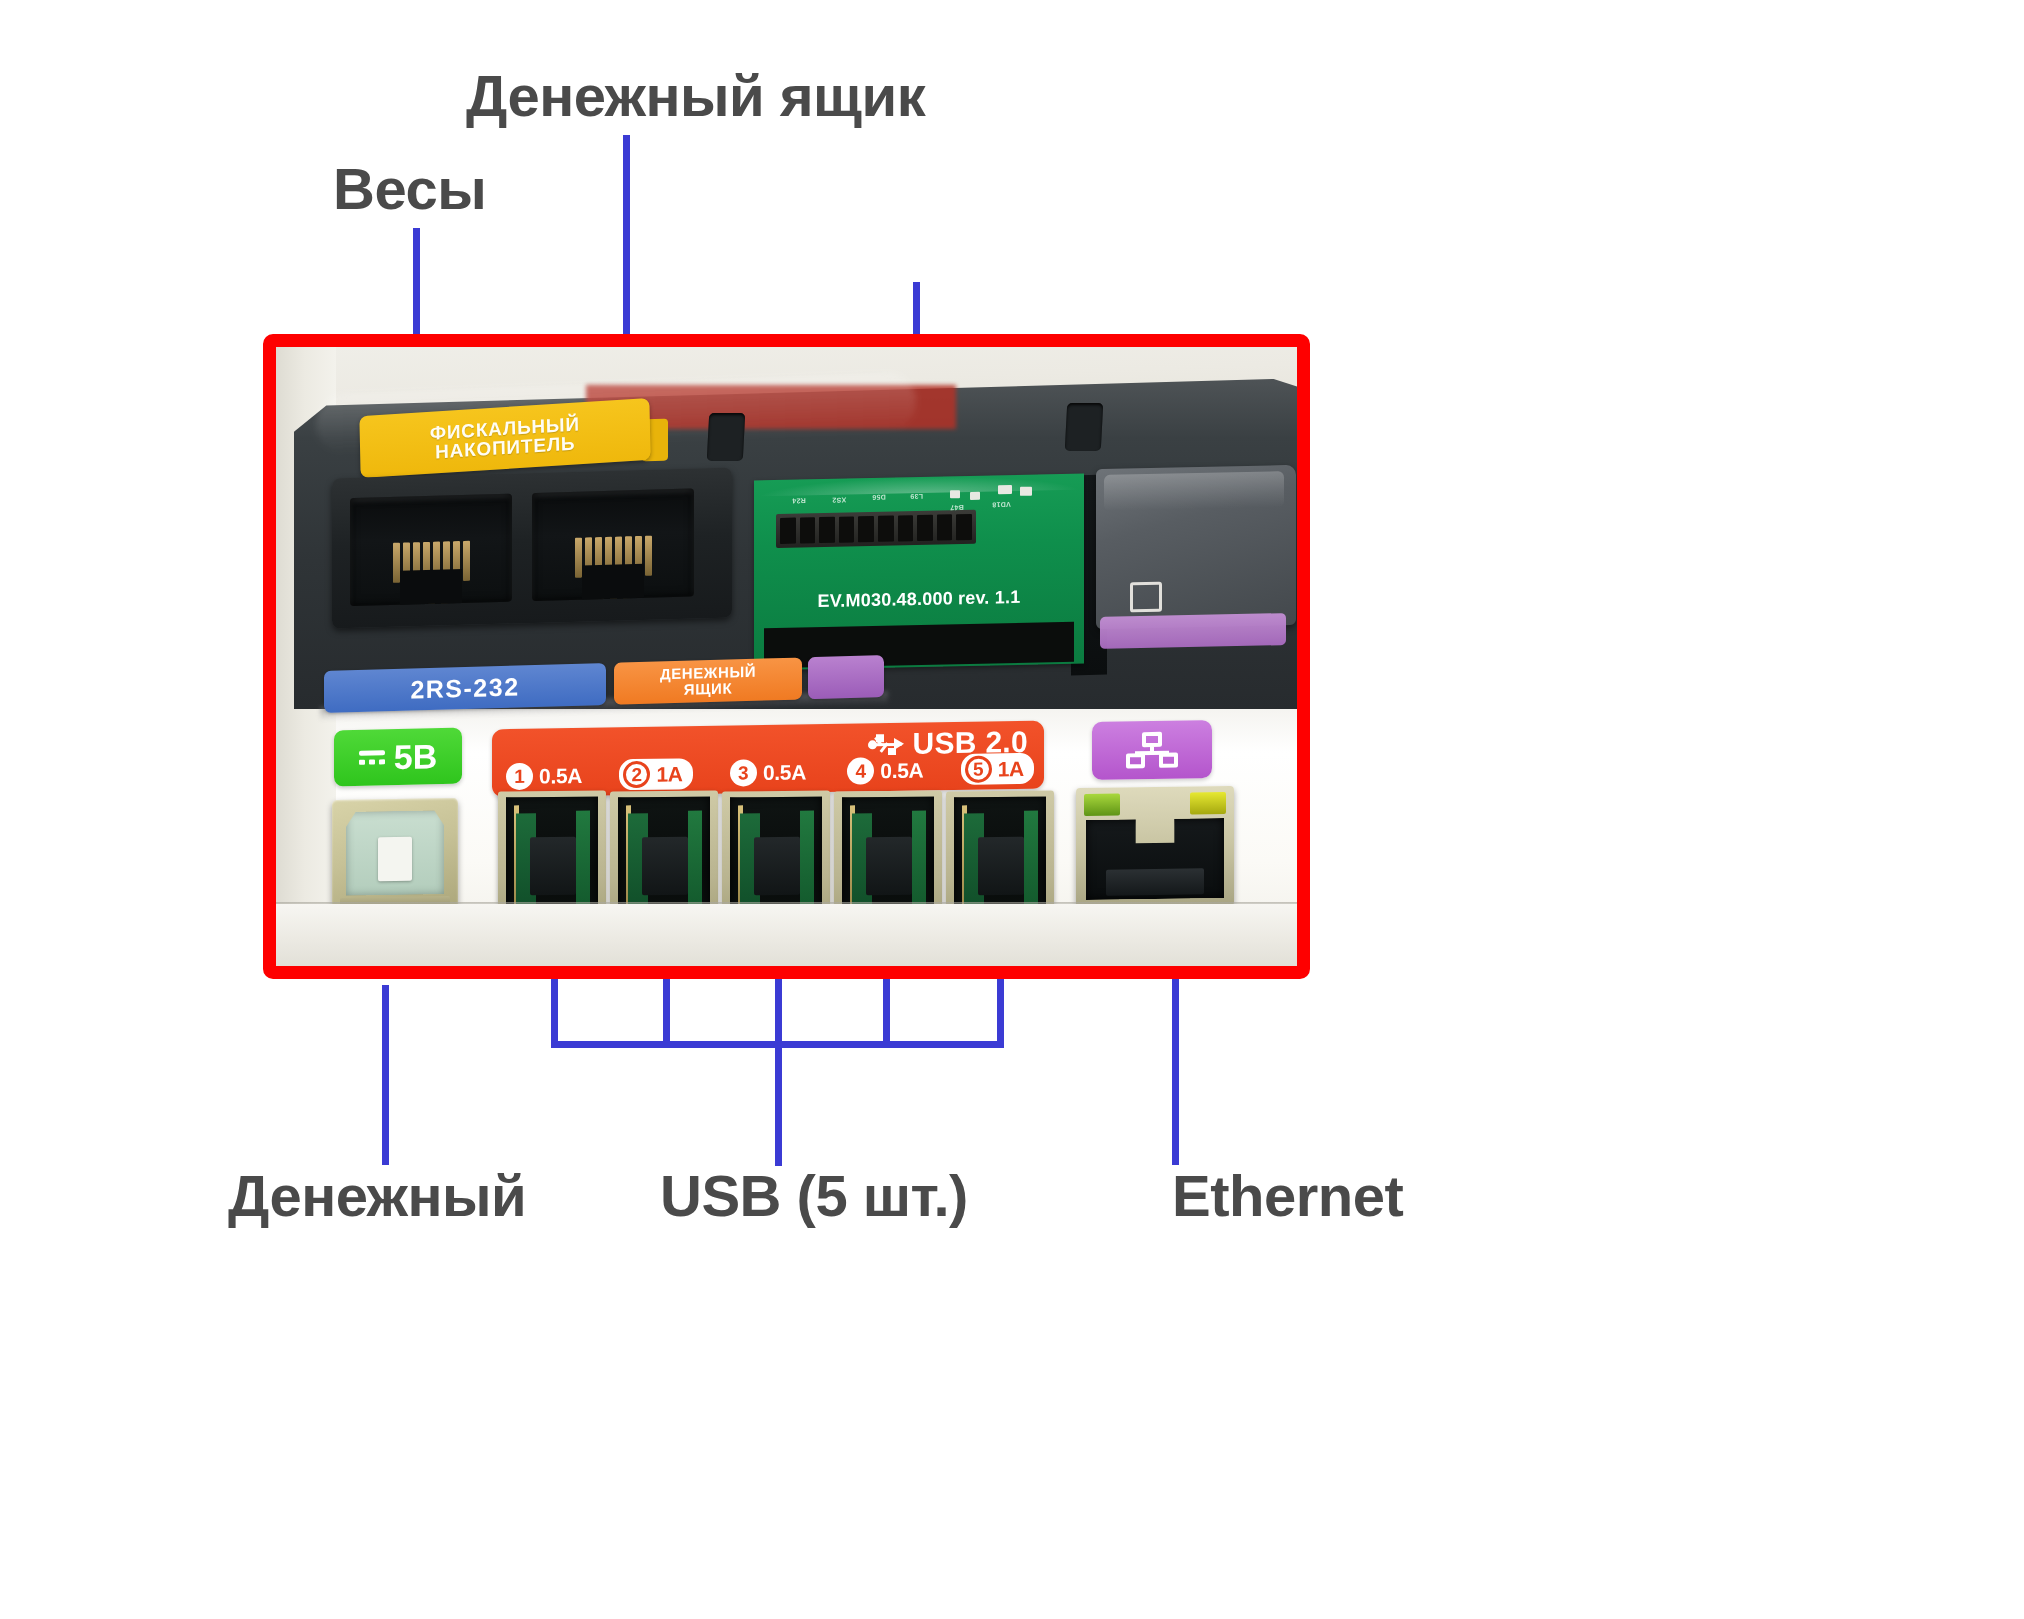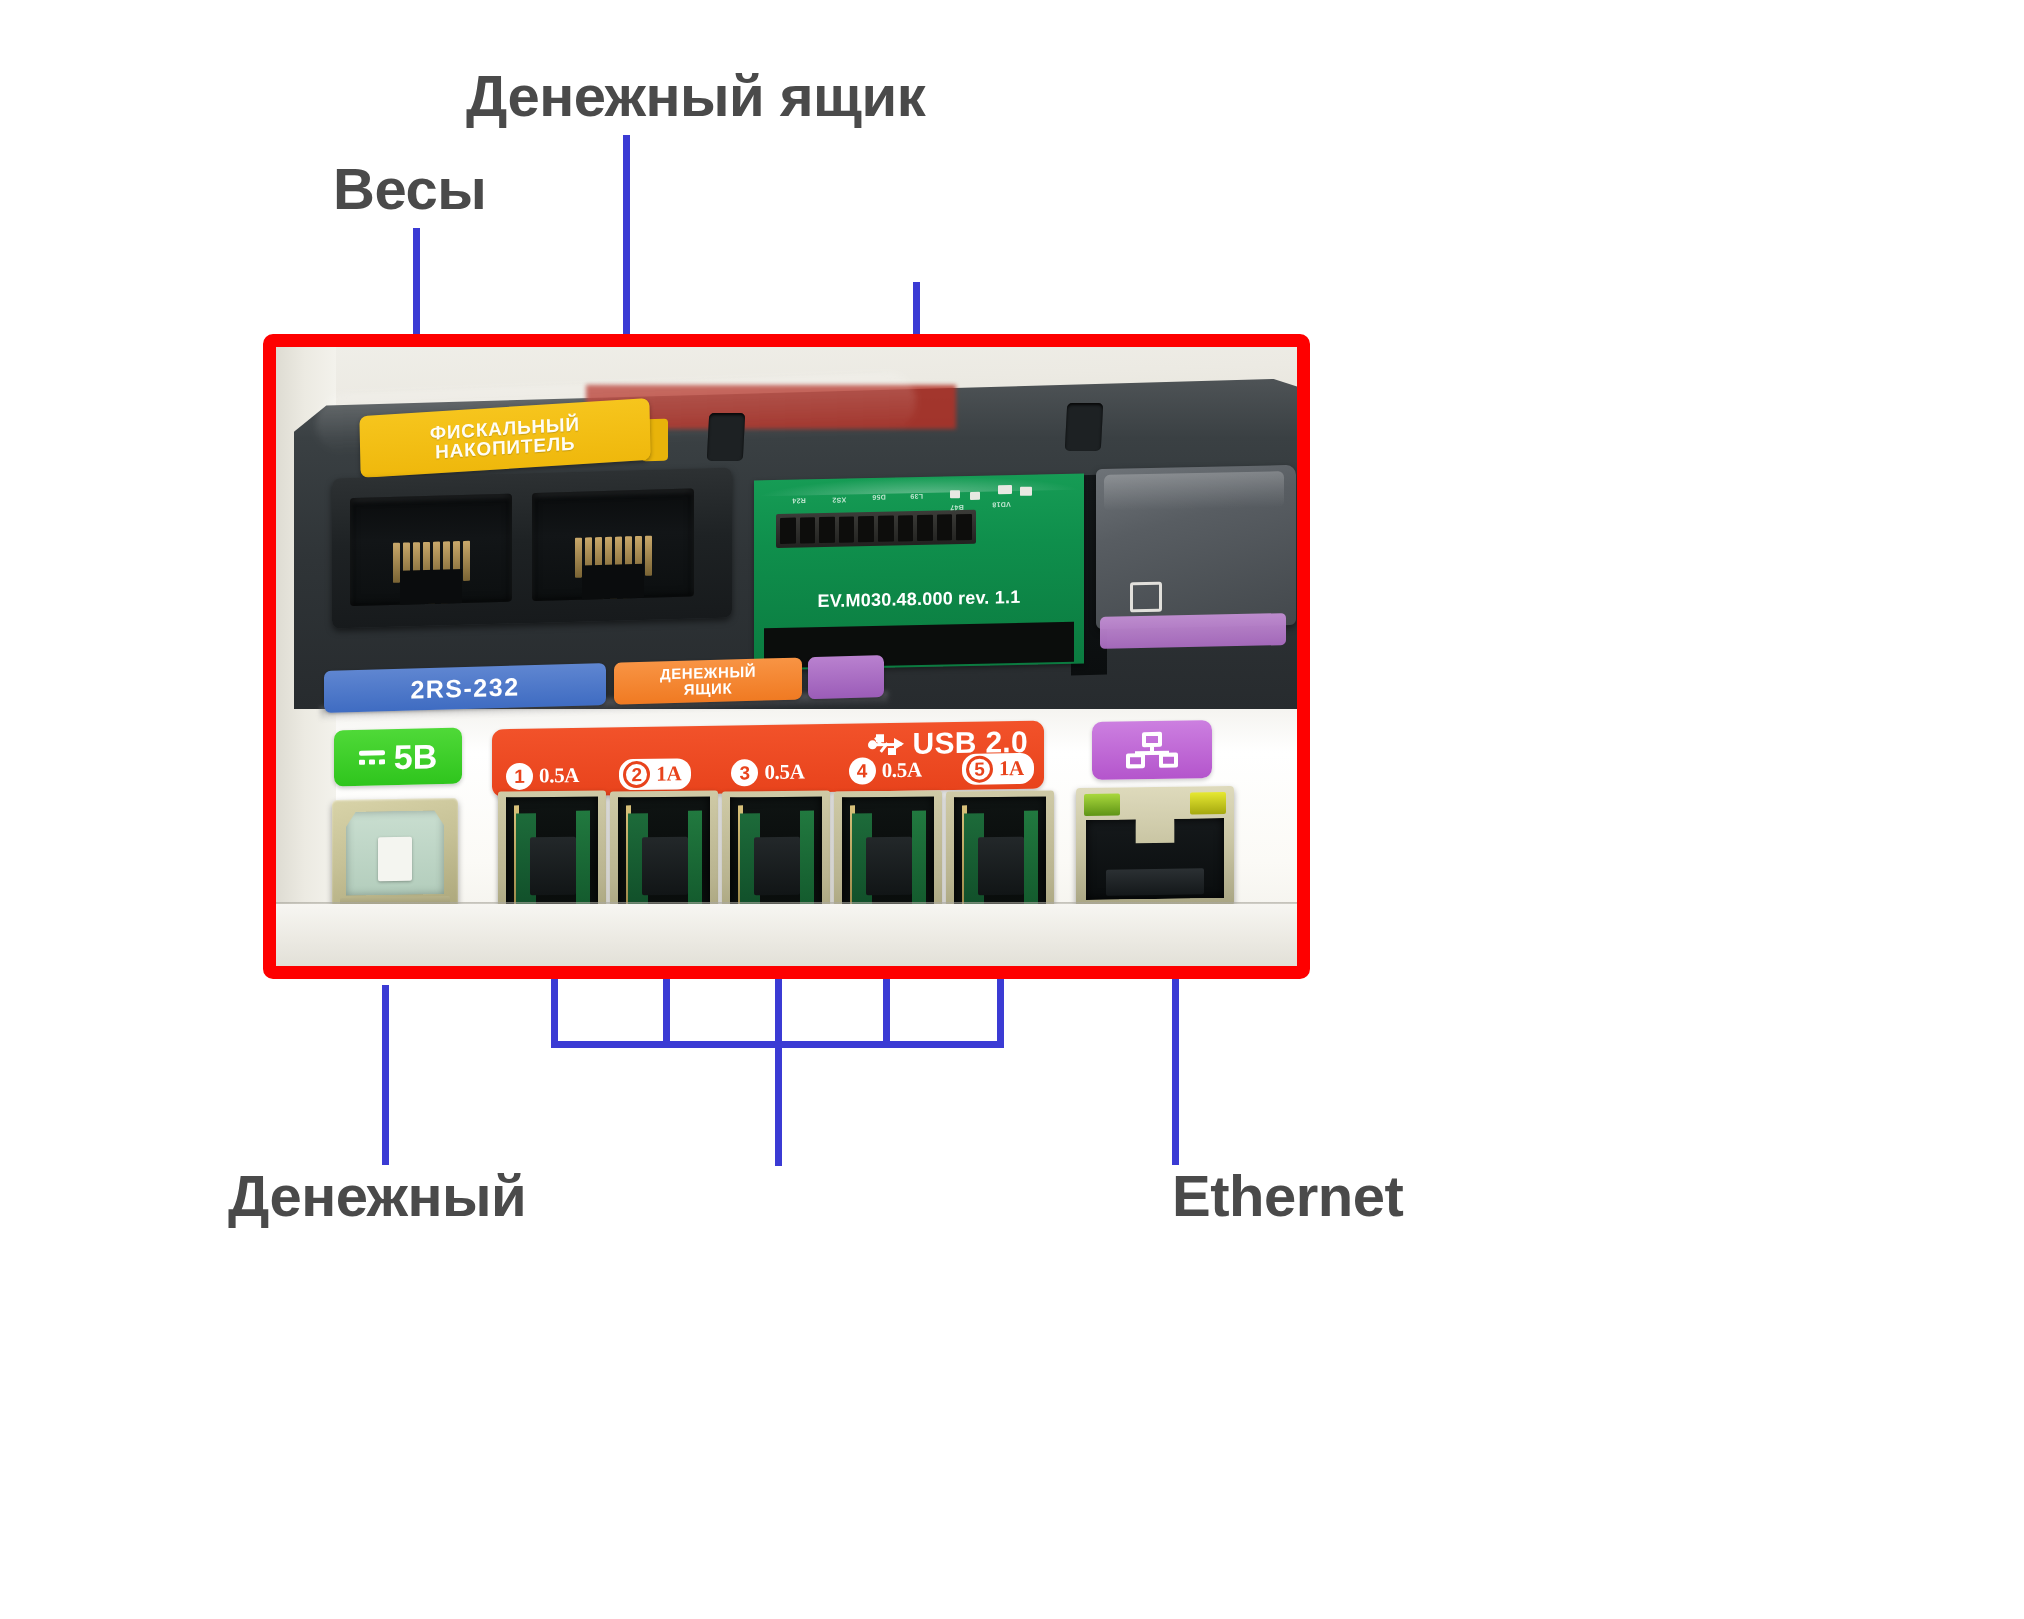--- a/index.html
+++ b/index.html
@@ -243,21 +243,21 @@
     position:absolute;left:10px;right:10px;bottom:5px;
     display:flex;justify-content:space-between;align-items:center;
   }
   .port{display:flex;align-items:center;gap:6px;padding:2px 4px;border-radius:14px;}
   .port.hi{background:#fff;padding:2px 10px 2px 4px;}
   .port .num{
     width:27px;height:27px;border-radius:50%;background:#fff;color:#e8431c;
     font-weight:bold;font-size:19px;display:flex;align-items:center;justify-content:center;
   }
   .port.hi .num{background:#fff;border:3px solid #e8431c;box-sizing:border-box;}
-  .port .amp{color:#fff;font-weight:bold;font-size:21px;letter-spacing:-.3px;font-family:Liberation Serif, serif;}
+  .port .amp{color:#fff;font-weight:bold;font-size:21px;letter-spacing:-.3px;}
   .port.hi .amp{color:#e8431c;}
 
   
   .lan-badge{
     position:absolute;left:816px;top:374px;width:120px;height:58px;
     background:linear-gradient(180deg,#cc7fe0,#b455cc);border-radius:10px;
     transform:skewY(-0.9deg);
     display:flex;align-items:center;justify-content:center;
     box-shadow:0 2px 4px rgba(0,0,0,.2);
   }
@@ -362,20 +362,21 @@
   }
 </style>
 </head>
 <body>
 
 <div class="stage">
 
   <div class="callout" id="lbl-scales">Весы</div>
   <div class="callout" id="lbl-cashdrawer">Денежный ящик</div>
   <div class="callout" id="lbl-power">Денежный</div>
+  <div class="callout" id="lbl-usb">USB (5 шт.)</div>
   <div class="callout" id="lbl-ethernet">Ethernet</div>
 
   <div class="leader vline" style="left:413px;top:228px;height:450px;"></div>
   <div class="leader vline" style="left:623px;top:135px;height:540px;"></div>
   <div class="leader vline" style="left:913px;top:282px;height:295px;"></div>
 
   <div class="leader vline" style="left:382px;top:985px;height:180px;"></div>
   <div class="leader vline" style="left:1172px;top:870px;height:295px;"></div>
 
   <div class="leader vline" style="left:551px;top:940px;height:105px;"></div>

